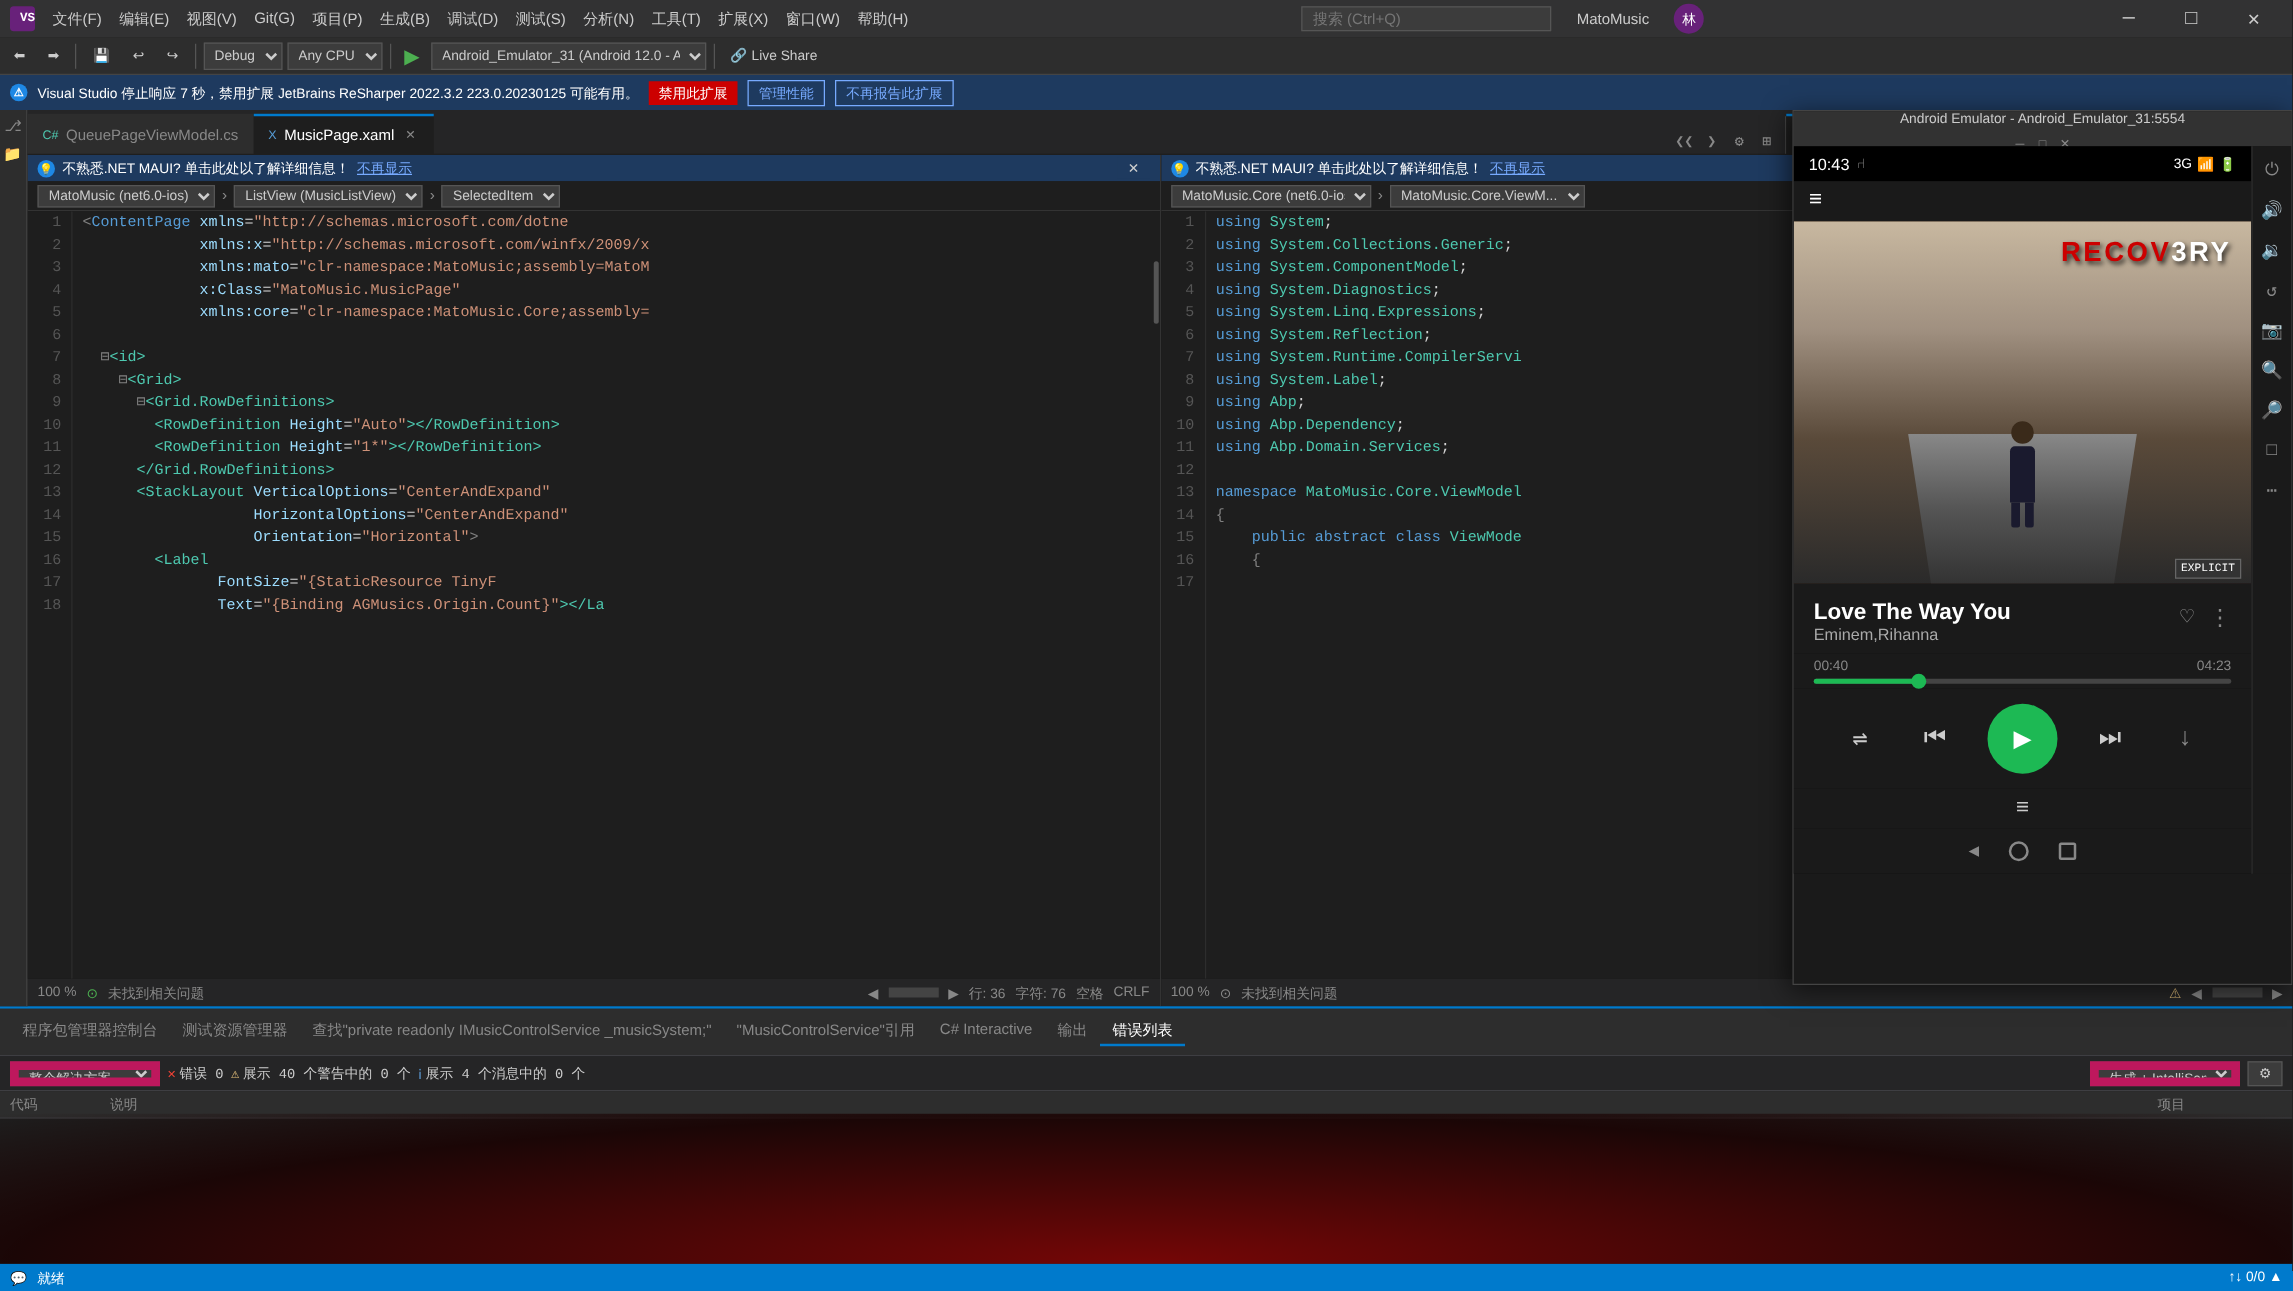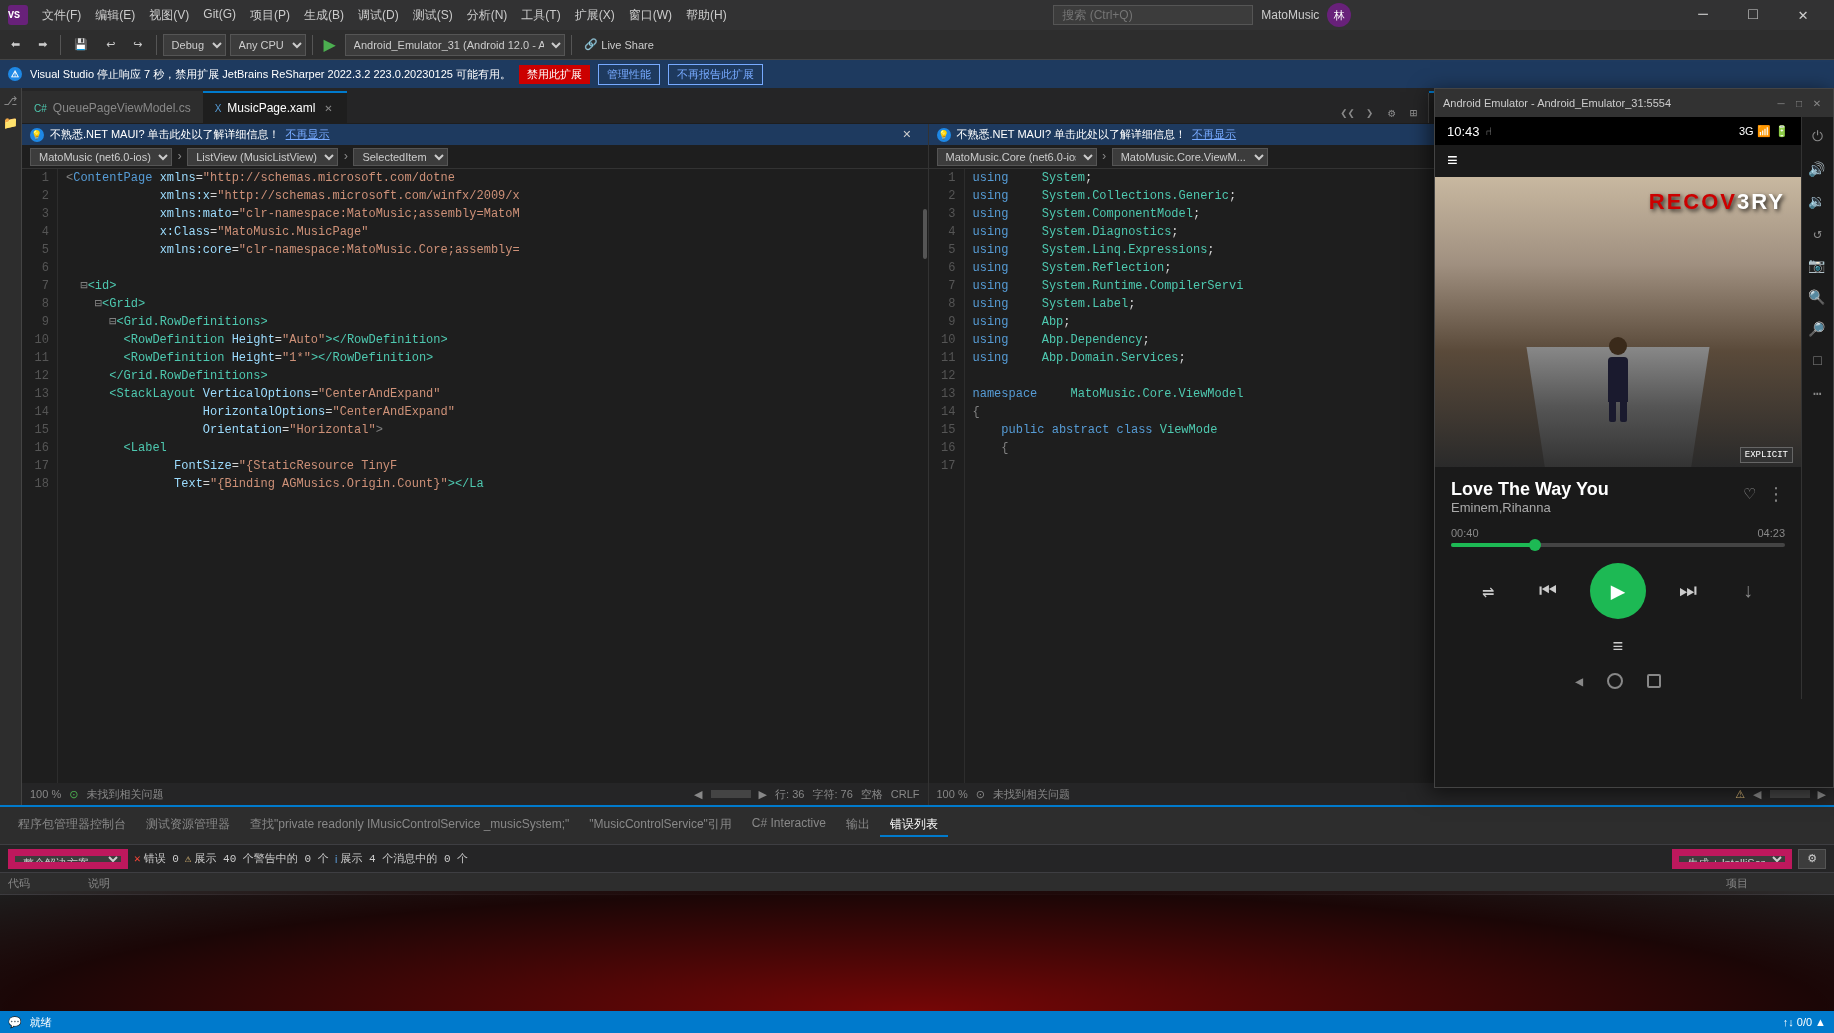--- a/index.html
+++ b/index.html
@@ -22,42 +22,42 @@
       padding: 0 8px;
       gap: 8px;
     }
     .title-bar-logo {
       width: 20px;
       height: 20px;
       background: #68217a;
       border-radius: 3px;
       display: flex;
       align-items: center;
-      justify-content: flex-start;
+      justify-content: flex-end;
       color: white;
       font-size: 11px;
       font-weight: bold;
     }
     .title-bar-menu {
       display: flex;
       gap: 2px;
       color: #ccc;
       font-size: 12px;
       font-family: 'Segoe UI', sans-serif;
     }
     .title-bar-menu span {
       padding: 2px 6px;
       cursor: pointer;
     }
     .title-bar-center {
       flex: 1;
       display: flex;
       align-items: center;
       justify-content: center;
-      gap: 8px;
+      gap: 20px;
     }
     .search-box {
       background: #3c3c3c;
       border: 1px solid #555;
       color: #ccc;
       padding: 2px 8px;
       width: 200px;
       font-size: 12px;
       font-family: 'Segoe UI', sans-serif;
     }
@@ -339,21 +339,21 @@
       white-space: nowrap;
     }
     .code-content div { height: 18px; }
 
     
     .kw { color: #569cd6; }
     .attr { color: #9cdcfe; }
     .val { color: #ce9178; }
     .tag { color: #4ec9b0; }
     .punct { color: #808080; }
-    .ns { color: #4ec9b0; margin-left: 26px; }
+    .ns { color: #4ec9b0; }
     .using-kw { color: #569cd6; }
     .class-name { color: #4ec9b0; }
 
     
     .editor-status {
       height: 22px;
       background: #007acc;
       display: flex;
       align-items: center;
       padding: 0 8px;
@@ -496,20 +496,21 @@
     .emulator-title-bar {
       height: 28px;
       background: #323232;
       display: flex;
       align-items: center;
       padding: 0 8px;
       gap: 6px;
       font-size: 11px;
       color: #ccc;
       font-family: 'Segoe UI', sans-serif;
+      flex-direction: column;
     }
     .emulator-title-bar .em-title { flex: 1; }
     .em-controls { display: flex; gap: 2px; }
     .em-ctrl-btn {
       width: 16px; height: 16px;
       display: flex; align-items: center; justify-content: center;
       color: #888;
       cursor: pointer;
       font-size: 10px;
     }

